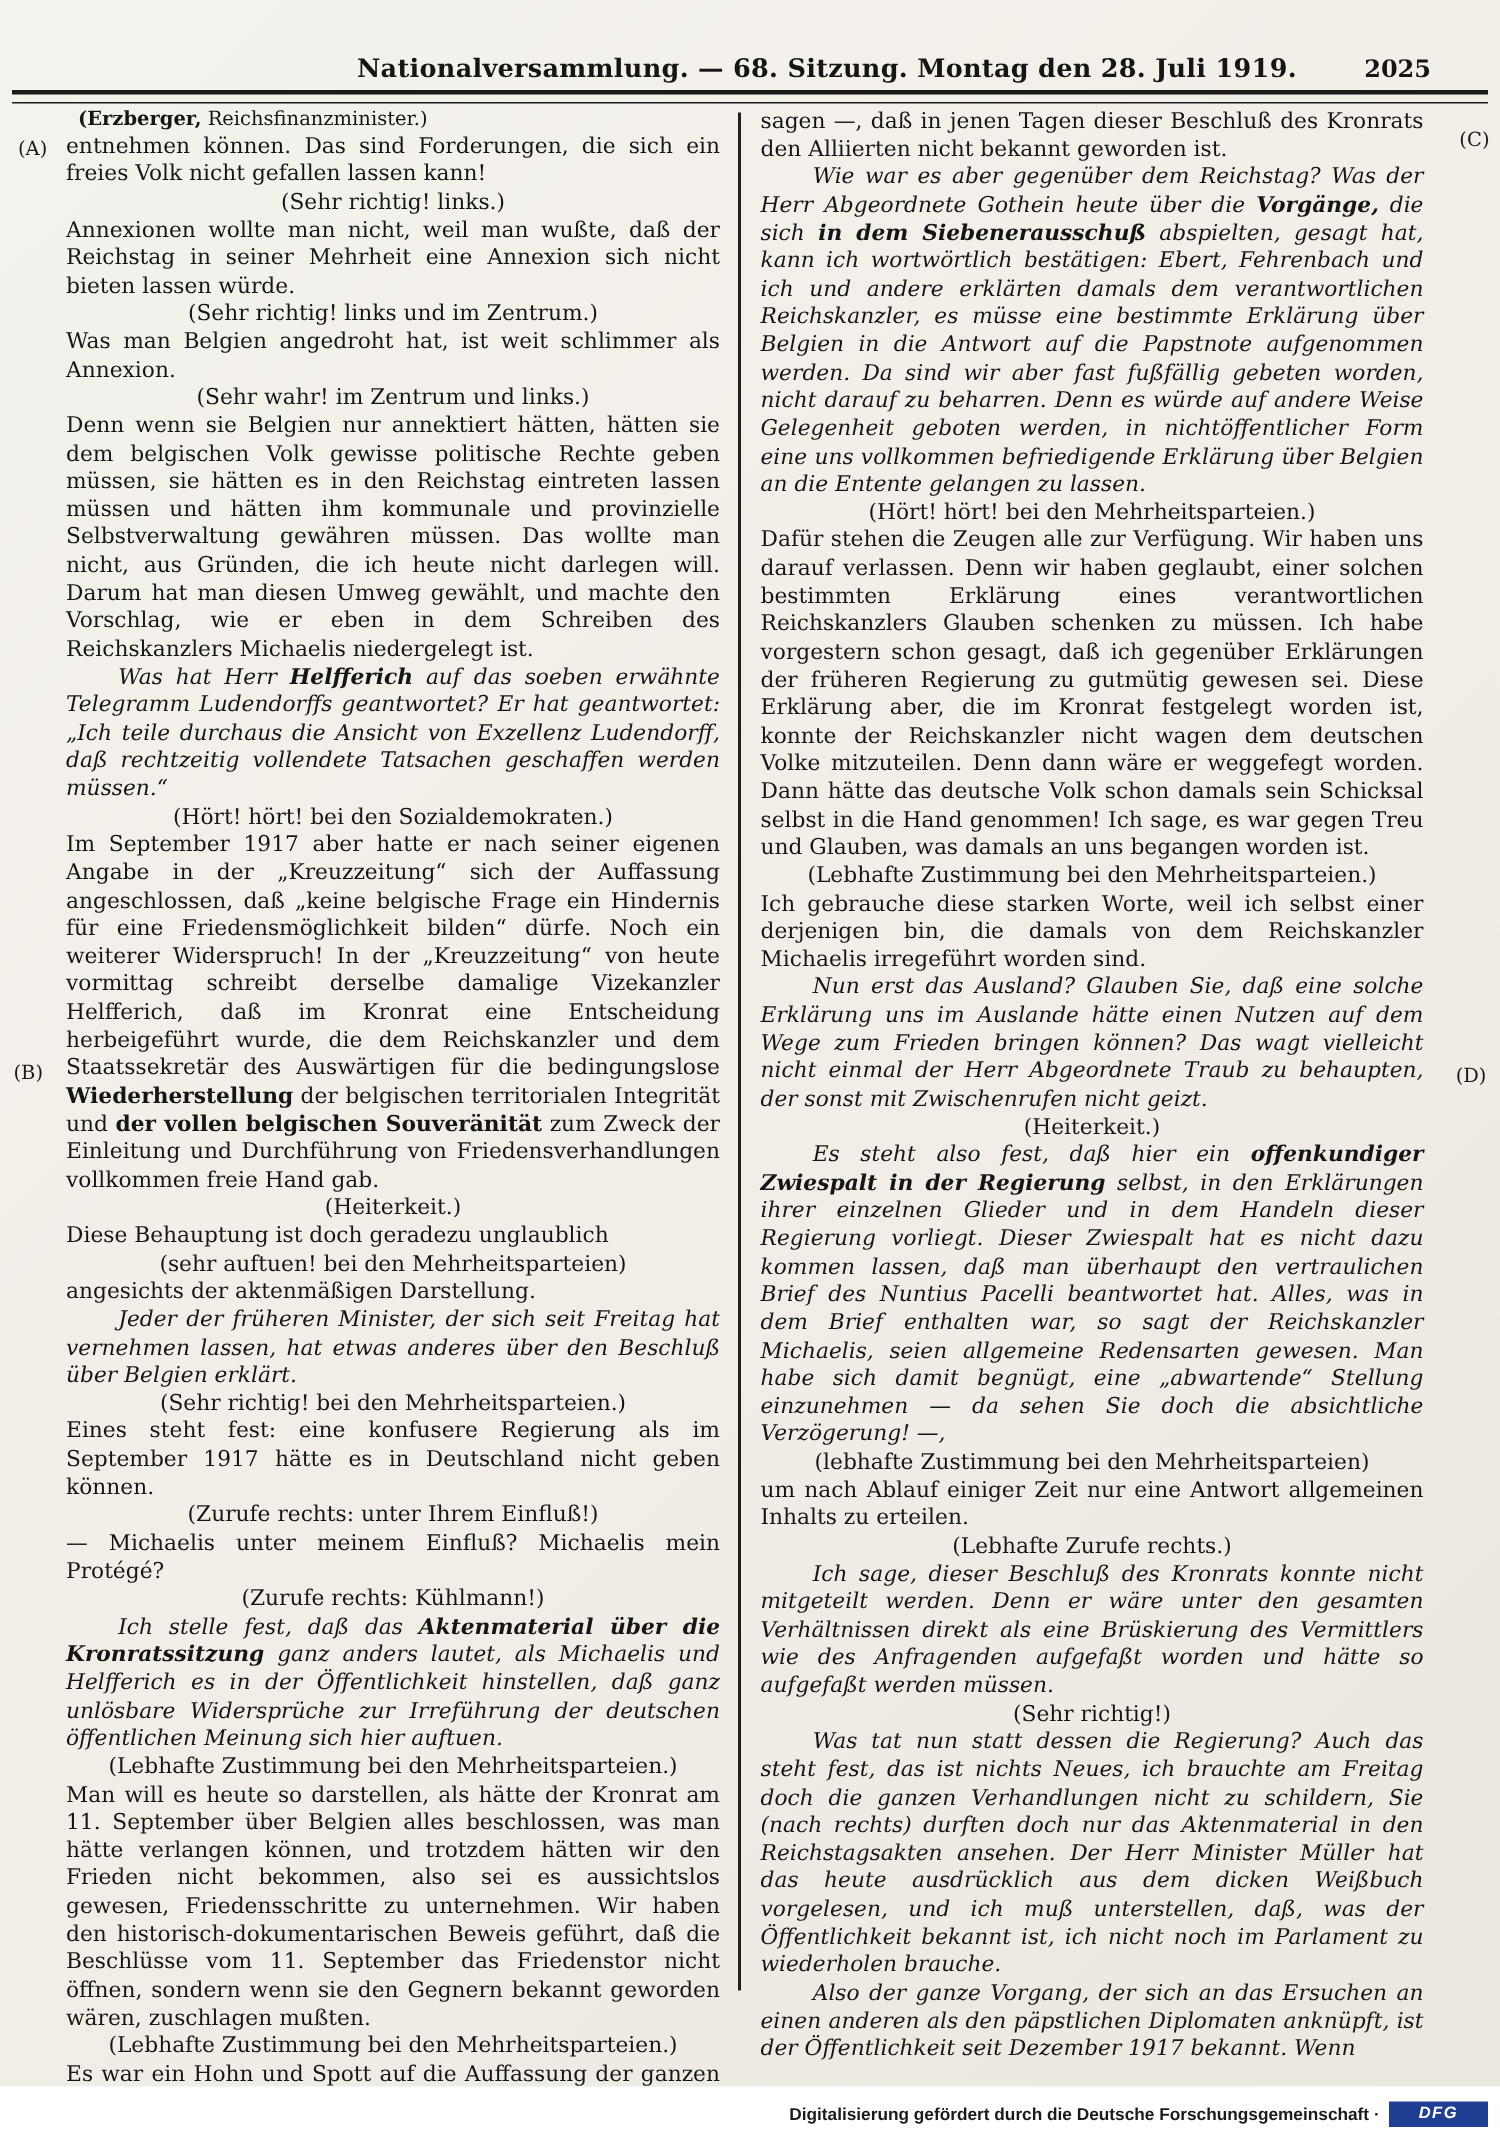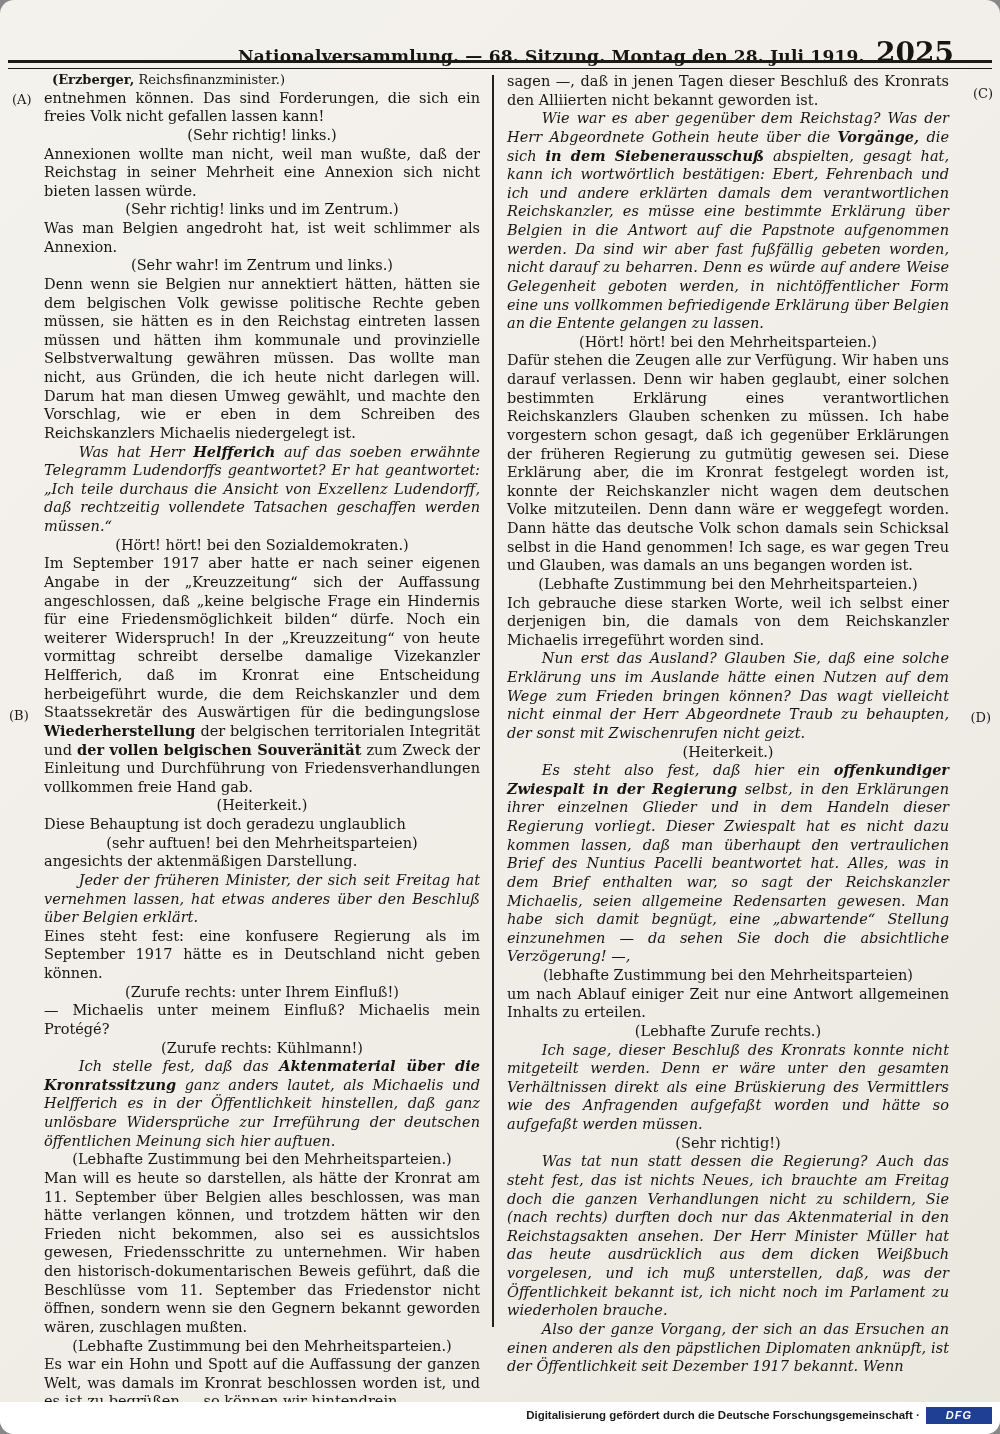--- a/index.html
+++ b/index.html
@@ -1,47 +1,47 @@
 <!DOCTYPE html>
 <html lang="de"><head>
 <meta charset="utf-8">
 <style>
   html,body{margin:0;padding:0;background:#888;}
   .page{
     position:relative;width:1000px;height:1434px;
     background:linear-gradient(135deg,#f4f2ec 0%,#f0eee7 55%,#eae7de 100%);
     font-family:"DejaVu Serif","Liberation Serif",serif;
-    color:#171513;overflow:hidden;border-radius:14px;
+    color:#171513;overflow:hidden;
   }
   .running-head{
     position:absolute;top:36px;left:238px;right:46px;
     display:flex;justify-content:space-between;align-items:baseline;
   }
   .rh-text{font-size:17px;font-weight:bold;letter-spacing:.2px;white-space:nowrap;}
-  .page-num{font-size:28px;font-weight:bold;}
+  .page-num{font-size:16px;font-weight:bold;}
   .double-rule{
     position:absolute;top:60px;left:8px;right:8px;height:5px;
     border-top:3px solid #1d1b18;border-bottom:1.5px solid #1d1b18;
   }
   .columns{position:absolute;top:72px;left:44px;display:flex;}
   .col{width:436px;font-size:14.5px;line-height:1.285;text-align:justify;text-align-last:left;}
   .col-right{width:442px;}
   .divider{width:2px;background:#23201c;margin:3px 13px 0 12px;height:1252px;flex:none;}
   .para{margin:0;}
   .para.stage{text-align:right;text-align-last:center;}
   .para.speaker{font-size:13px;text-align:right;text-align-last:left;padding-left:8px;}
   .para.indent{text-indent:2.4em;font-style:italic;}
   .b{font-weight:bold;}
   .marker{position:absolute;font-size:13px;color:#1b1916;}
   .m-a{left:12px;top:92px;}
   .m-b{left:9px;top:708px;}
   .m-c{right:7px;top:86px;}
   .m-d{right:9px;top:710px;}
   .footer{
-    position:absolute;left:0;bottom:0;width:100%;height:32px;background:#ffffff;
+    position:absolute;left:0;bottom:0;width:100%;height:43px;background:#ffffff;
     display:flex;justify-content:flex-end;align-items:center;
     padding:4px 8px 10px 0;box-sizing:border-box;
     font-family:"Liberation Sans","DejaVu Sans",sans-serif;
   }
   .credit{font-size:11.5px;font-weight:bold;color:#1a1a1a;}
   .dfg{
     display:inline-block;margin-left:6px;background:#1e3f93;color:#ffffff;
     font-weight:bold;font-style:italic;font-size:11px;padding:2px 20px 3px;letter-spacing:1px;
   }
 </style>
@@ -68,20 +68,21 @@
         <p class="para stage"><span>(Sehr wahr! im Zentrum und links.)</span></p>
         <p class="para body"><span>Denn wenn sie Belgien nur annektiert hätten, hätten sie dem belgischen Volk gewisse politische Rechte geben müssen, sie hätten es in den Reichstag eintreten lassen müssen und hätten ihm kommunale und provinzielle Selbstverwaltung gewähren müssen.  Das wollte man nicht, aus Gründen, die ich heute nicht darlegen will.  Darum hat man diesen Umweg gewählt, und machte den Vorschlag, wie er eben in dem Schreiben des Reichskanzlers Michaelis niedergelegt ist.</span></p>
         <p class="para body indent"><span>Was hat Herr </span><span class="b">Helfferich</span><span> auf das soeben erwähnte Telegramm Ludendorffs geantwortet?  Er hat geantwortet: „Ich teile durchaus die Ansicht von Exzellenz Ludendorff, daß rechtzeitig vollendete Tatsachen geschaffen werden müssen.“</span></p>
         <p class="para stage"><span>(Hört! hört! bei den Sozialdemokraten.)</span></p>
         <p class="para body"><span>Im September 1917 aber hatte er nach seiner eigenen Angabe in der „Kreuzzeitung“ sich der Auffassung angeschlossen, daß „keine belgische Frage ein Hindernis für eine Friedensmöglichkeit bilden“ dürfe. Noch ein weiterer Widerspruch!  In der „Kreuzzeitung“  von heute vormittag schreibt derselbe damalige Vizekanzler Helfferich, daß im Kronrat eine Entscheidung herbeigeführt wurde, die dem Reichskanzler und dem Staatssekretär des Auswärtigen für die bedingungslose </span><span class="b">Wiederherstellung</span><span> der belgischen territorialen Integrität und </span><span class="b">der vollen belgischen Souveränität</span><span> zum Zweck der Einleitung und Durchführung von Friedensverhandlungen vollkommen freie Hand gab.</span></p>
         <p class="para stage"><span>(Heiterkeit.)</span></p>
         <p class="para body"><span>Diese Behauptung ist doch geradezu unglaublich</span></p>
         <p class="para stage"><span>(sehr auftuen! bei den Mehrheitsparteien)</span></p>
         <p class="para body"><span>angesichts der aktenmäßigen Darstellung.</span></p>
         <p class="para body indent"><span>Jeder der früheren Minister, der sich seit Freitag hat vernehmen lassen, hat etwas anderes über den Beschluß über Belgien erklärt.</span></p>
+        <p class="para stage"><span>(Sehr richtig! bei den Mehrheitsparteien.)</span></p>
         <p class="para body"><span>Eines steht fest: eine konfusere Regierung als im September 1917 hätte es in Deutschland nicht geben können.</span></p>
         <p class="para stage"><span>(Zurufe rechts: unter Ihrem Einfluß!)</span></p>
         <p class="para body"><span>— Michaelis unter meinem Einfluß?  Michaelis mein Protégé?</span></p>
         <p class="para stage"><span>(Zurufe rechts: Kühlmann!)</span></p>
         <p class="para body indent"><span>Ich stelle fest, daß das </span><span class="b">Aktenmaterial über die Kronratssitzung</span><span> ganz anders lautet, als Michaelis und Helfferich es in der Öffentlichkeit hinstellen, daß ganz unlösbare Widersprüche zur Irreführung der deutschen öffentlichen Meinung sich hier auftuen.</span></p>
         <p class="para stage"><span>(Lebhafte Zustimmung bei den Mehrheitsparteien.)</span></p>
         <p class="para body"><span>Man will es heute so darstellen, als hätte der Kronrat am 11. September über Belgien alles beschlossen, was man hätte verlangen können, und trotzdem hätten wir den Frieden nicht bekommen, also sei es aussichtslos gewesen, Friedensschritte zu unternehmen.  Wir haben den historisch-dokumentarischen Beweis geführt, daß die Beschlüsse vom 11. September das Friedenstor nicht öffnen, sondern wenn sie den Gegnern bekannt geworden wären, zuschlagen mußten.</span></p>
         <p class="para stage"><span>(Lebhafte Zustimmung bei den Mehrheitsparteien.)</span></p>
         <p class="para body"><span>Es war ein Hohn und Spott auf die Auffassung der ganzen Welt, was damals im Kronrat beschlossen worden ist, und es ist zu begrüßen — so können wir hintendrein</span></p>
       </div>

